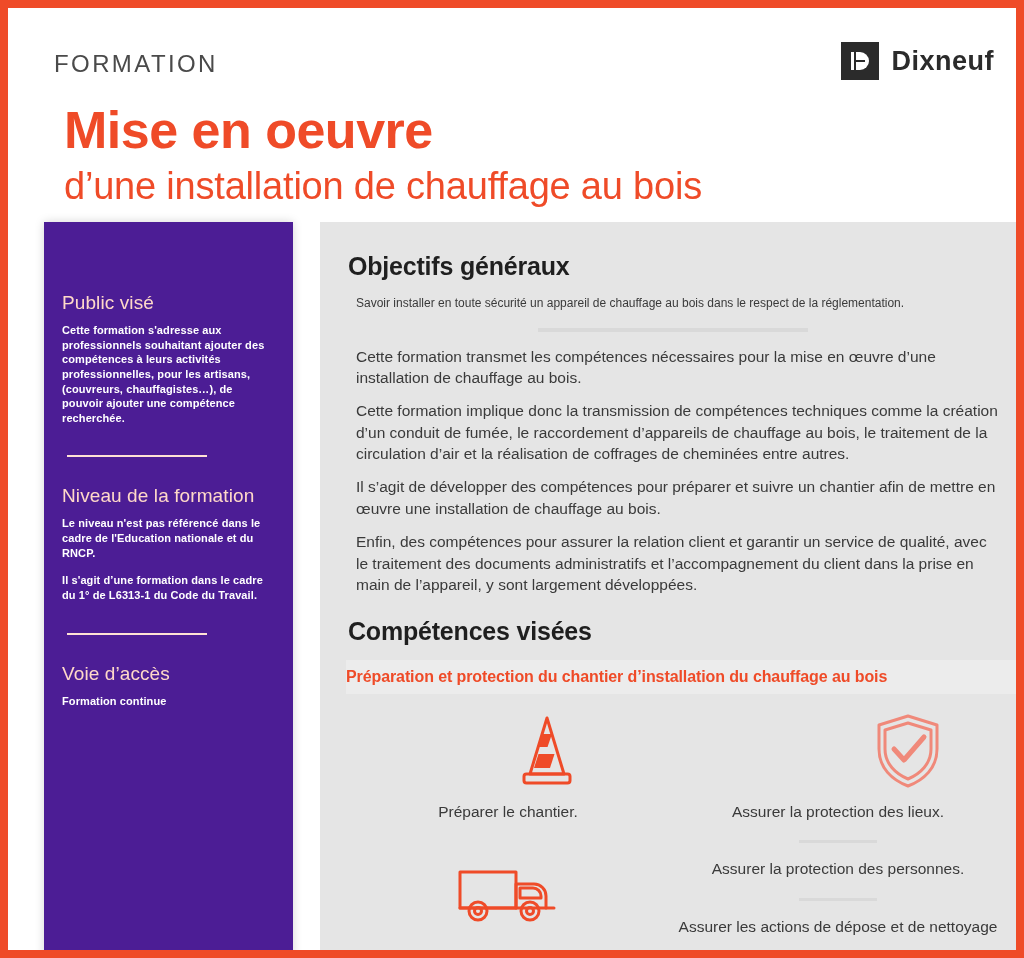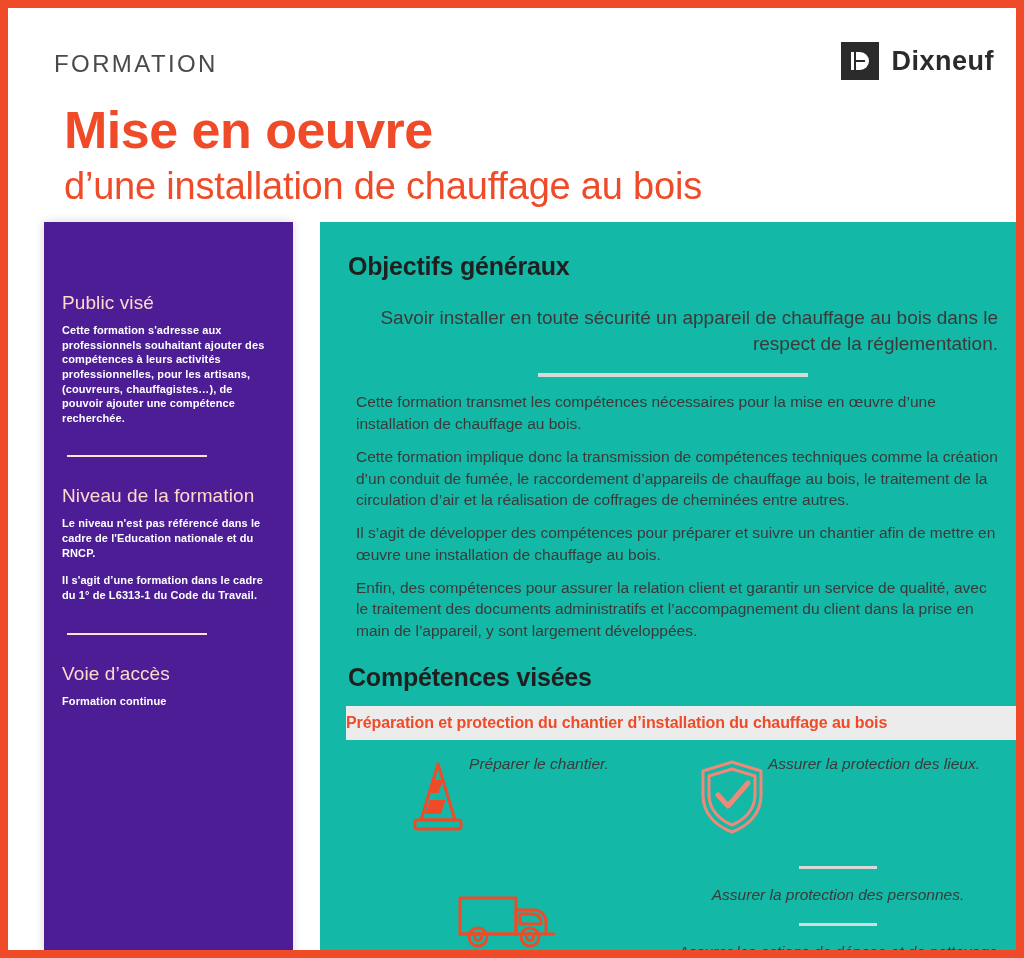--- a/index.html
+++ b/index.html
@@ -123,38 +123,37 @@
     border: none;
   }
 
   
   #main {
     position: absolute;
     left: 312px;
     top: 214px;
     width: 696px;
     height: 736px;
-    background: #14b8a6;
+    background: #e5e5e5;
     padding: 30px 18px 0 28px;
   }
 
   .sec-title {
     font-size: 25px;
     font-weight: 700;
     color: #1f1f1f;
     letter-spacing: -0.2px;
   }
 
   .lead-para {
-    font-size: 19px;
+    font-size: 12px;
     color: #3a3a3a;
     line-height: 1.38;
-    margin-top: 24px;
+    margin-top: 14px;
     padding-left: 8px;
-    text-align: right;
   }
 
   .center-rule {
     width: 270px;
     height: 4px;
     background: #d9d9d9;
     margin: 16px auto 14px auto;
     border: none;
   }
 
@@ -193,24 +192,23 @@
     grid-template-columns: 1fr 1fr;
     column-gap: 10px;
   }
   .skill-col {
     display: flex;
     flex-direction: column;
     align-items: center;
   }
   .skill-item {
     display: flex;
-    flex-direction: row;
-    align-items: flex-start;
+    flex-direction: column;
+    align-items: flex-end;
     text-align: center;
-    font-style: italic;
   }
   .skill-icon {
     height: 86px;
     display: flex;
     align-items: center;
     justify-content: center;
     margin-bottom: 8px;
   }
   .skill-label {
     font-size: 15.5px;

